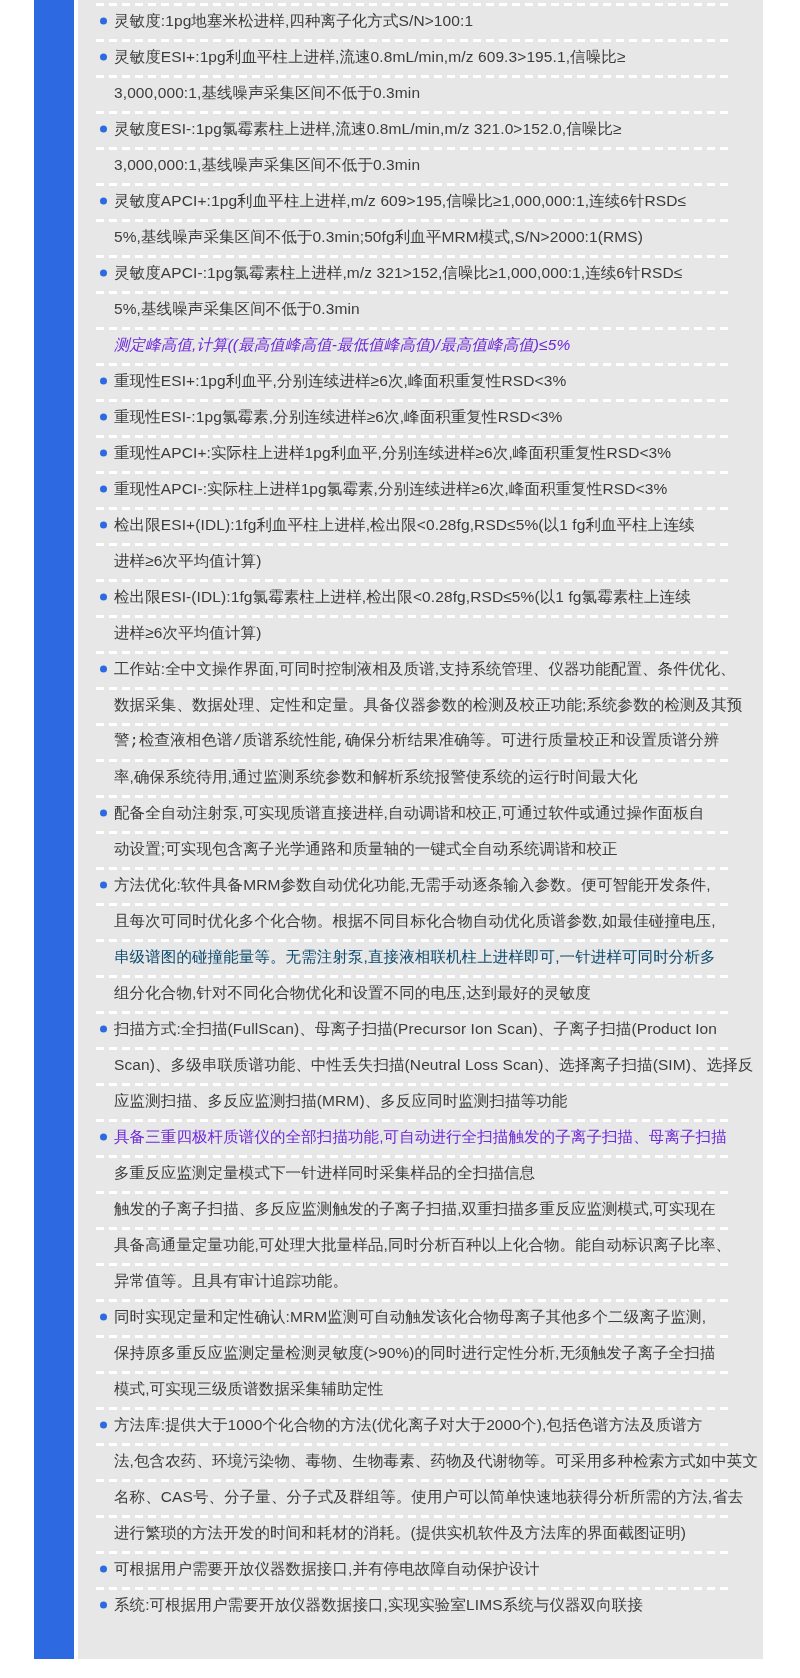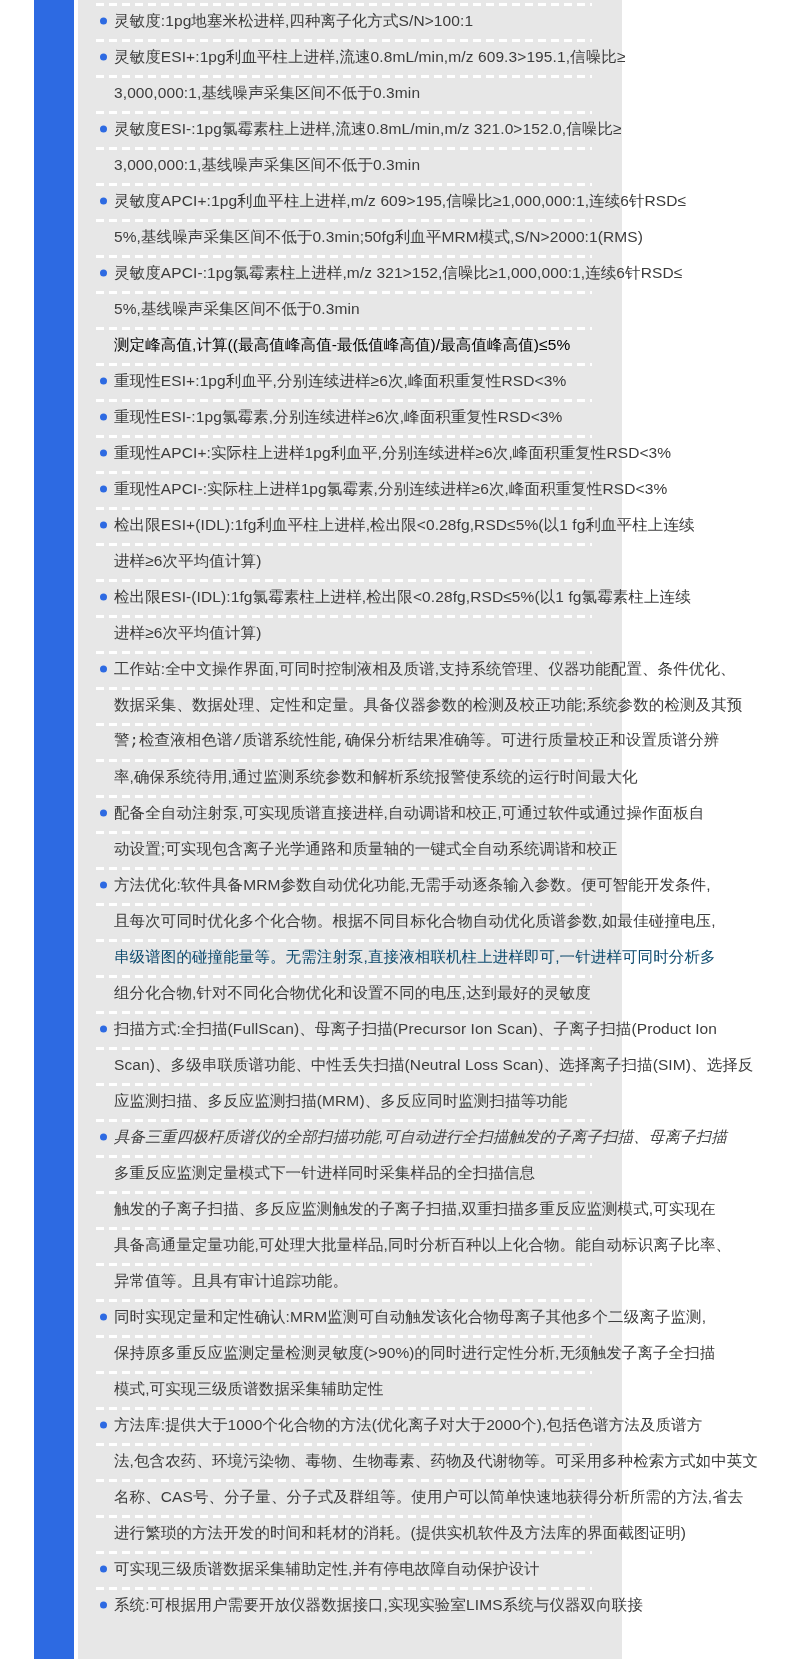--- a/index.html
+++ b/index.html
@@ -23,21 +23,21 @@
     position: absolute;
     left: 34px;
     top: 0;
     width: 40px;
     height: 1659px;
   }
   .content-panel {
     position: absolute;
     left: 78px;
     top: 0;
-    width: 544px;
+    width: 685px;
     height: 1659px;
     box-sizing: border-box;
   }
   .rows {
     padding: 3px 30px 0 18px;
   }
   .spec-row {
     position: relative;
     height: 36px;
     display: flex;
@@ -110,21 +110,21 @@
         <div class="spec-row">
     <span class="bullet-dot" style="background: rgb(45, 106, 226);"></span>
     <span class="line-text" style="color: rgb(60, 60, 60);">灵敏度APCI-:1pg氯霉素柱上进样,m/z 321&gt;152,信噪比≥1,000,000:1,连续6针RSD≤</span>
   </div>
         <div class="spec-row no-bullet">
 
     <span class="line-text" style="color: rgb(60, 60, 60);">5%,基线噪声采集区间不低于0.3min</span>
   </div>
         <div class="spec-row no-bullet">
 
-    <span class="line-text" style="color: #000000;">测定峰高值,计算((最高值峰高值-最低值峰高值)/最高值峰高值)≤5%</span>
+    <span class="line-text" style="color: #6d28d9; font-style: italic;">测定峰高值,计算((最高值峰高值-最低值峰高值)/最高值峰高值)≤5%</span>
   </div>
         <div class="spec-row">
     <span class="bullet-dot" style="background: rgb(45, 106, 226);"></span>
     <span class="line-text" style="color: rgb(60, 60, 60);">重现性ESI+:1pg利血平,分别连续进样≥6次,峰面积重复性RSD&lt;3%</span>
   </div>
         <div class="spec-row">
     <span class="bullet-dot" style="background: rgb(45, 106, 226);"></span>
     <span class="line-text" style="color: rgb(60, 60, 60);">重现性ESI-:1pg氯霉素,分别连续进样≥6次,峰面积重复性RSD&lt;3%</span>
   </div>
         <div class="spec-row">
@@ -198,21 +198,21 @@
         <div class="spec-row no-bullet">
 
     <span class="line-text" style="color: rgb(60, 60, 60);">Scan)、多级串联质谱功能、中性丢失扫描(Neutral Loss Scan)、选择离子扫描(SIM)、选择反</span>
   </div>
         <div class="spec-row no-bullet">
 
     <span class="line-text" style="color: rgb(60, 60, 60);">应监测扫描、多反应监测扫描(MRM)、多反应同时监测扫描等功能</span>
   </div>
         <div class="spec-row">
     <span class="bullet-dot" style="background: rgb(45, 106, 226);"></span>
-    <span class="line-text" style="color: #404040; font-style: italic;">具备三重四极杆质谱仪的全部扫描功能,可自动进行全扫描触发的子离子扫描、母离子扫描</span>
+    <span class="line-text" style="color: #6d28d9;">具备三重四极杆质谱仪的全部扫描功能,可自动进行全扫描触发的子离子扫描、母离子扫描</span>
   </div>
         <div class="spec-row no-bullet">
 
     <span class="line-text" style="color: rgb(60, 60, 60);">多重反应监测定量模式下一针进样同时采集样品的全扫描信息</span>
   </div>
         <div class="spec-row no-bullet">
 
     <span class="line-text" style="color: rgb(60, 60, 60);">触发的子离子扫描、多反应监测触发的子离子扫描,双重扫描多重反应监测模式,可实现在</span>
   </div>
         <div class="spec-row no-bullet">
@@ -246,21 +246,21 @@
         <div class="spec-row no-bullet">
 
     <span class="line-text" style="color: rgb(60, 60, 60);">名称、CAS号、分子量、分子式及群组等。使用户可以简单快速地获得分析所需的方法,省去</span>
   </div>
         <div class="spec-row no-bullet">
 
     <span class="line-text" style="color: rgb(60, 60, 60);">进行繁琐的方法开发的时间和耗材的消耗。(提供实机软件及方法库的界面截图证明)</span>
   </div>
         <div class="spec-row">
     <span class="bullet-dot" style="background: rgb(45, 106, 226);"></span>
-    <span class="line-text" style="color: rgb(60, 60, 60);">可实现三级质谱数据采集辅助定性,并有停电故障自动保护设计</span>
+    <span class="line-text" style="color: rgb(60, 60, 60);">可根据用户需要开放仪器数据接口,并有停电故障自动保护设计</span>
   </div>
         <div class="spec-row">
     <span class="bullet-dot" style="background: rgb(45, 106, 226);"></span>
     <span class="line-text" style="color: rgb(60, 60, 60);">系统:可根据用户需要开放仪器数据接口,实现实验室LIMS系统与仪器双向联接</span>
   </div>
       </div>
   </div>
 </div>
 
 </body></html>

